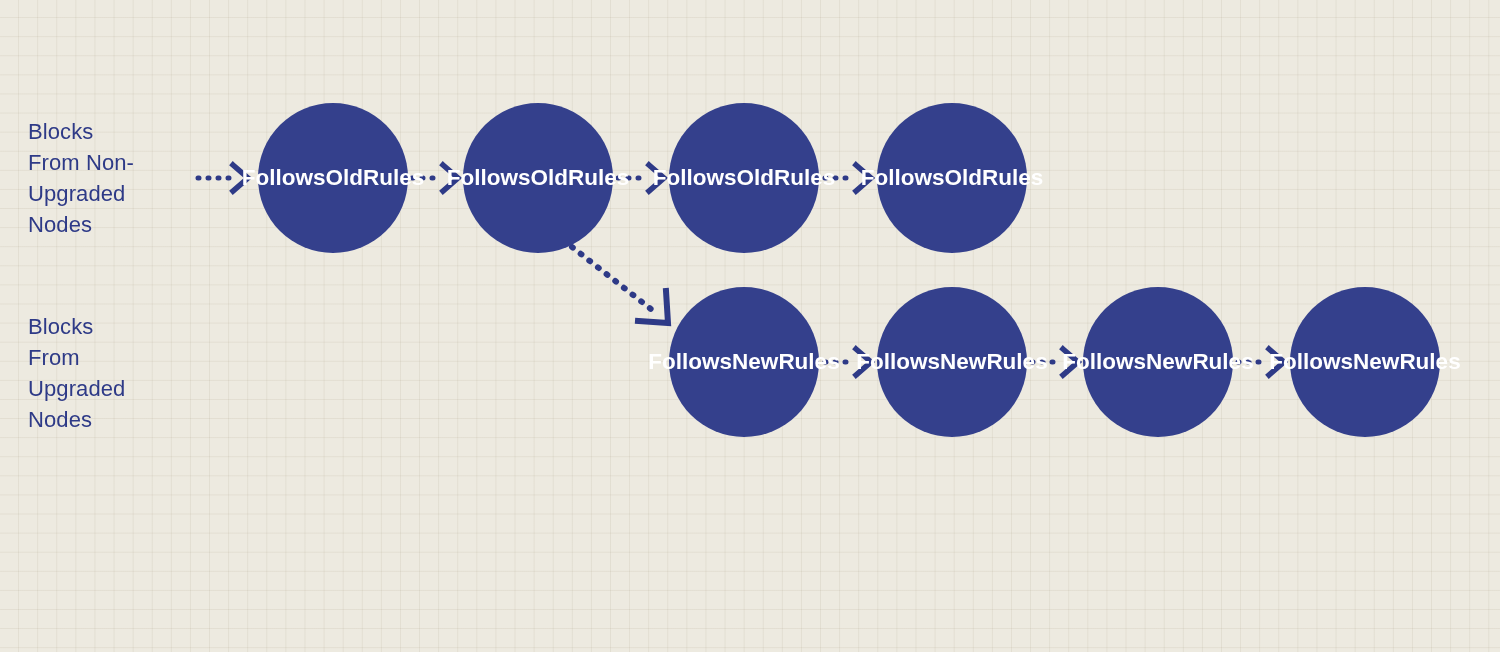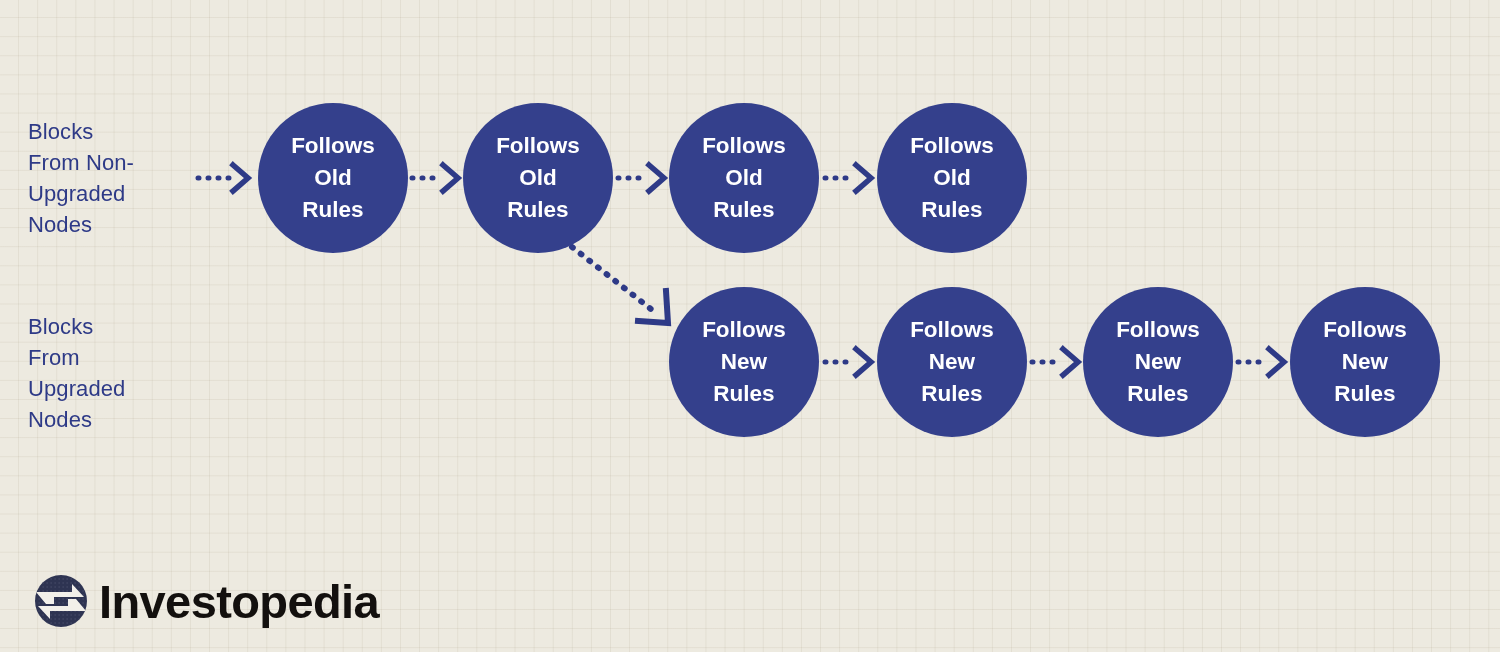--- a/index.html
+++ b/index.html
@@ -35,21 +35,21 @@
     white-space: pre-line;
   }
   .node {
     position: absolute;
     width: 150px;
     height: 150px;
     border-radius: 50%;
     background-color: #34408C;
     color: #FFFFFF;
     display: flex;
-    flex-direction: column;
+    flex-direction: row;
     align-items: center;
     justify-content: center;
     font-size: 22.5px;
     font-weight: bold;
     line-height: 32px;
     text-align: center;
     box-sizing: border-box;
   }
   .node .ln { display: block; }
   .arrow-svg {
@@ -175,33 +175,14 @@
     <span class="ln">Rules</span>
   </div>
 
   <div class="node" style="left:1290px; top:287px;">
     <span class="ln">Follows</span>
     <span class="ln">New</span>
     <span class="ln">Rules</span>
   </div>
 
 
-  <div class="logo" style="left:34px; top:574px;">
-    <svg width="54" height="54" viewBox="0 0 54 54">
-      <defs>
-        <clipPath id="logoclip">
-            <circle cx="27" cy="27" r="26"></circle>
-          </clipPath>
-        <pattern id="dots" width="4" height="4" patternUnits="userSpaceOnUse">
-          <circle cx="1.1" cy="1.1" r="0.75" fill="#5A5F78"></circle>
-        </pattern>
-      </defs>
-      <circle cx="27" cy="27" r="26" fill="#2E3452"></circle>
-      <g clip-path="url(#logoclip)">
-        <rect x="0" y="0" width="54" height="54" fill="url(#dots)" opacity="0.55"></rect>
-        <path d="M4 19 L40 19 L40 11 L52 24 L22 24 L22 31 L14 31 Z" fill="#F2F0EA" transform="translate(-2,-1)"></path>
-        <path d="M50 36 L14 36 L14 44 L2 31 L32 31 L32 24 L40 24 Z" fill="#F2F0EA" transform="translate(2,1)"></path>
-      </g>
-    </svg>
-    <span class="logo-word">Investopedia</span>
-  </div>
 
 </div>
 
 </body></html>

